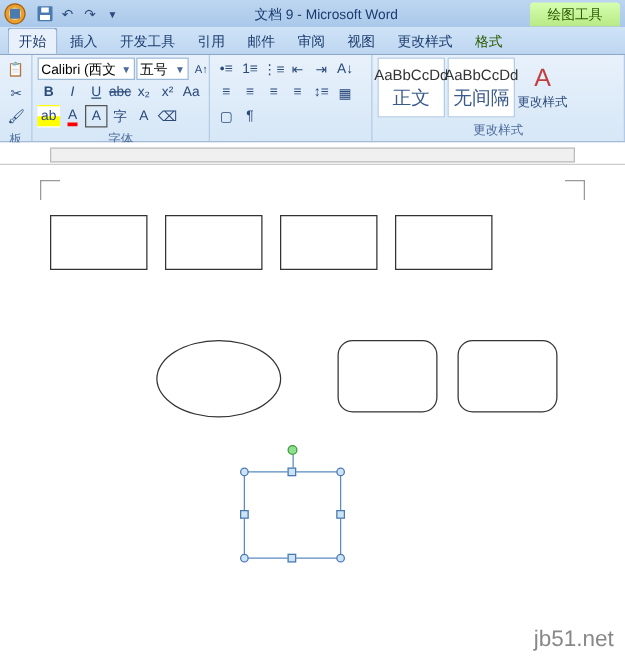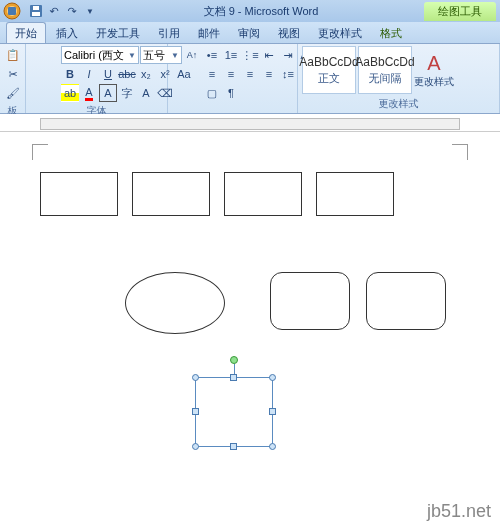--- a/index.html
+++ b/index.html
@@ -20,28 +20,28 @@
 .tab.active { background: #e8f1fb; border: 1px solid #8ba7cc; border-bottom: none; font-family: Liberation Mono, monospace; }
 .tab.ctx { color: #2a5a00; }
 
 
 .ribbon { height: 70px; background: linear-gradient(#e8f1fb, #d6e7f7); border-bottom: 1px solid #8ba7cc; display: flex; }
 .group { border-right: 1px solid #b3cbe5; padding: 2px 4px; display: flex; flex-direction: column; }
 .group-label { text-align: center; font-size: 10px; color: #4a6a99; margin-top: auto; padding-top: 2px; }
 .g-content { display: flex; gap: 2px; flex: 1; }
 
 .col { display: flex; flex-direction: column; gap: 1px; }
-.row { display: flex; gap: 1px; align-items: flex-start; margin-left: 31px; }
+.row { display: flex; gap: 1px; align-items: flex-start; }
 .btn { width: 18px; height: 18px; display: flex; align-items: center; justify-content: center; background: transparent; border: 1px solid transparent; cursor: pointer; color: #2a4a7a; font-size: 11px; }
 .sel { height: 18px; border: 1px solid #9ab8d8; background: #fff; font-size: 11px; padding: 0 2px; display: flex; align-items: center; }
 .sel .dd { margin-left: auto; font-size: 8px; color: #4a6a99; }
 
 .stylebox { width: 54px; height: 48px; border: 1px solid #b3cbe5; background: #fff; display: flex; flex-direction: column; align-items: center; justify-content: center; cursor: pointer; }
 .stylebox .prev { font-size: 12px; color: #333; }
-.stylebox .lbl { font-size: 11px; color: #3a5a8a; margin-top: 2px; }
+.stylebox .lbl { font-size: 15px; color: #3a5a8a; margin-top: 2px; }
 .stylebox.h1 .prev { color: #2a5ab0; font-size: 14px; }
 
 .bigbtn { width: 40px; display: flex; flex-direction: column; align-items: center; justify-content: center; cursor: pointer; }
 .bigbtn .ic { font-size: 20px; }
 .bigbtn .lbl { font-size: 10px; color: #2a4a7a; }
 
 
 .ruler { height: 18px; background: #fff; border-bottom: 1px solid #ccc; position: relative; }
 .ruler::before { content: ""; position: absolute; left: 40px; right: 40px; top: 4px; height: 10px; background: #f0f0f0; border: 1px solid #bbb; }
 

